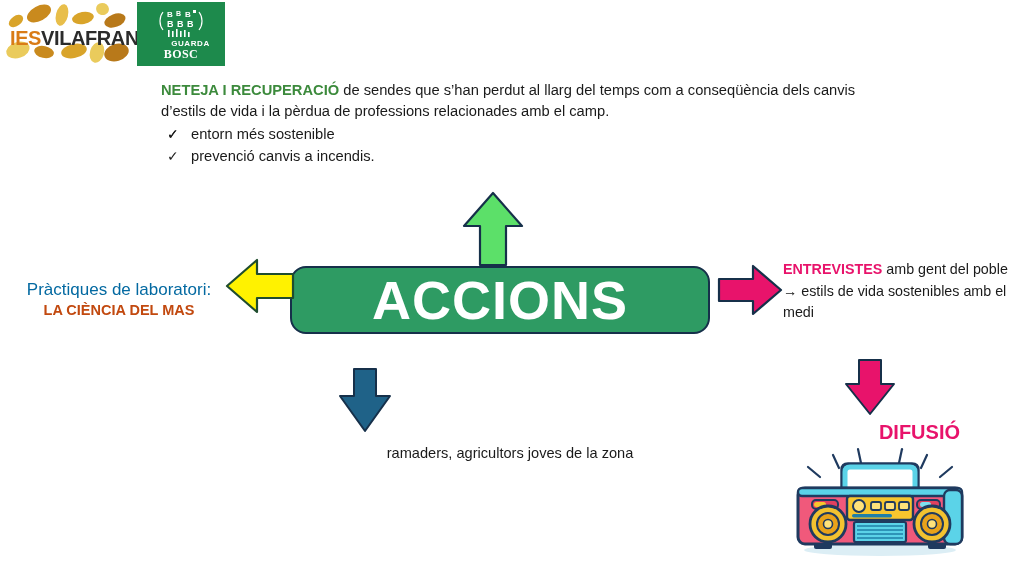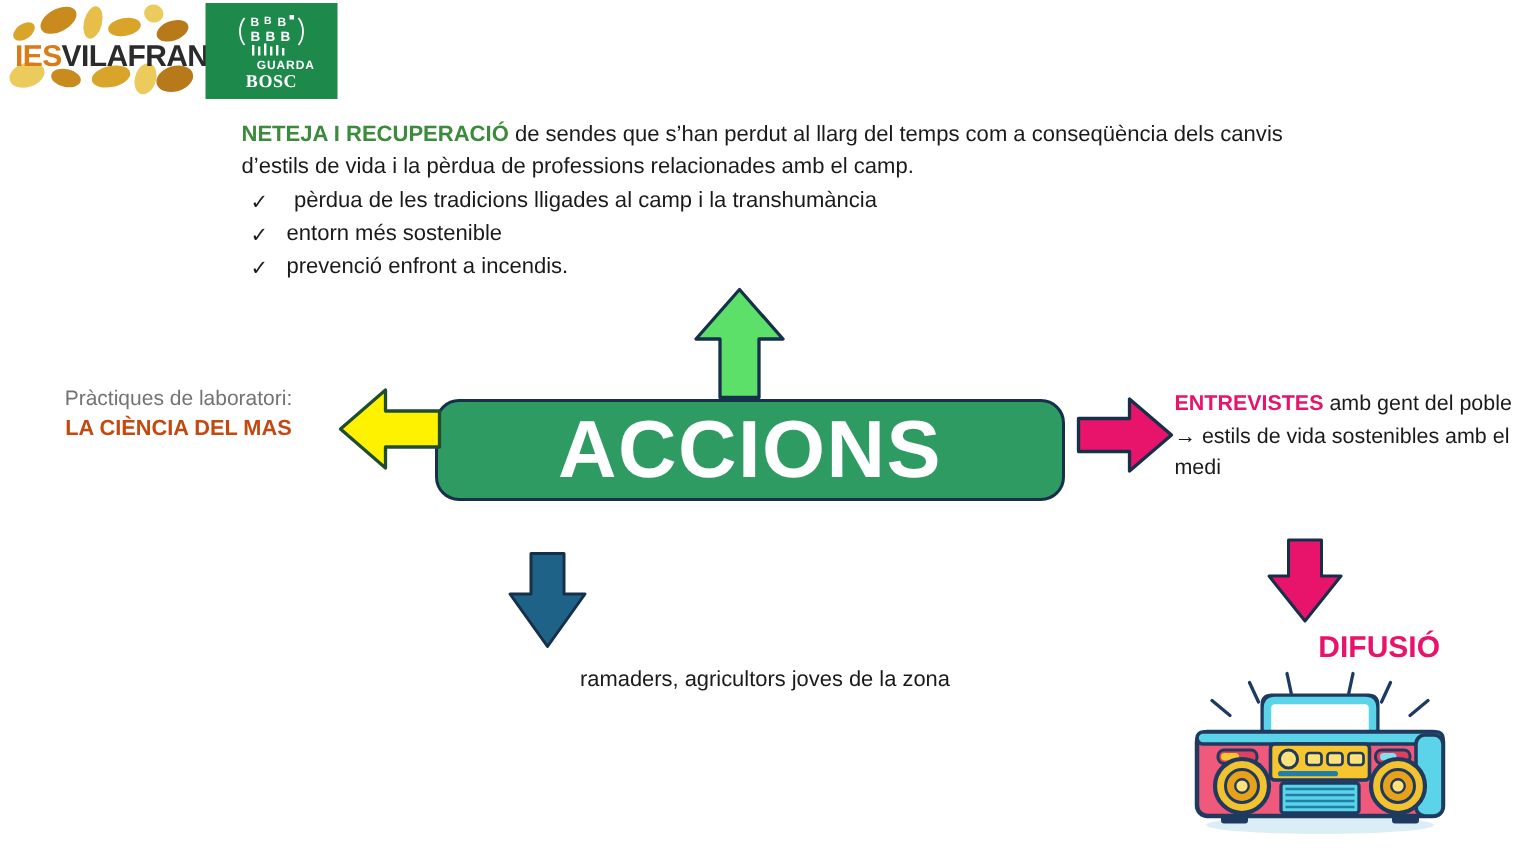--- a/index.html
+++ b/index.html
@@ -135,23 +135,24 @@
   .arrow-svg { position: absolute; }
 
   
   #left-label {
     position: absolute;
     left: 14px; top: 255px;
     width: 210px;
     text-align: center;
   }
   #left-label .l1 {
-    font-size: 14px;
+    font-size: 17px;
     line-height: 21px;
-    color: #737373;
+    color: #0369a1;
+    margin-top: 24px;
   }
   #left-label .l2 {
     font-size: 14.5px;
     line-height: 21px;
     color: #C2490F;
     font-weight: bold;
   }
 
   #right-label {
     position: absolute;
@@ -246,23 +247,23 @@
     </div>
     <div class="gb-guarda">GUARDA</div>
     <div class="gb-bosc">BOSC</div>
   </div>
 
 </div>
 
 <div id="intro">
   <div class="para"><span class="hl-green">NETEJA I RECUPERACIÓ</span><span> de sendes que s’han perdut al llarg del temps com a conseqüència dels canvis d’estils de vida i la pèrdua de professions relacionades amb el camp.</span></div>
   <ul>
-    <li class="indented"><span class="tick">✓</span><span>pèrdua de les tradicions lligades al camp i la transhumància</span></li>
+    <li class="indented"><span class="tick">✓</span></li>
     <li><span class="tick">✓</span><span>entorn més sostenible</span></li>
-    <li><span class="tick">✓</span><span>prevenció enfront a incendis.</span></li>
+    <li><span class="tick">✓</span><span>prevenció canvis a incendis.</span></li>
   </ul>
 </div>
 
 <div id="accions-box">
   <span class="label">ACCIONS</span>
 </div>
 
 <svg class="arrow-svg" style="left:460px; top:190px;" width="66" height="78" viewBox="0 0 66 78">
   <polygon points="33,3 62,36 46,36 46,75 20,75 20,36 4,36" fill="#5CE069" stroke="#16304A" stroke-width="2.2" stroke-linejoin="round"></polygon>
 </svg>

